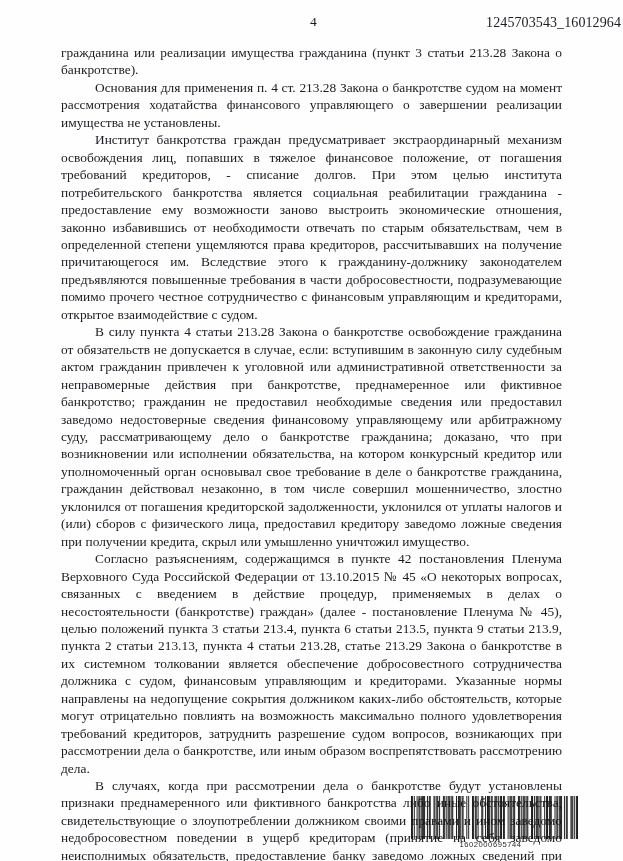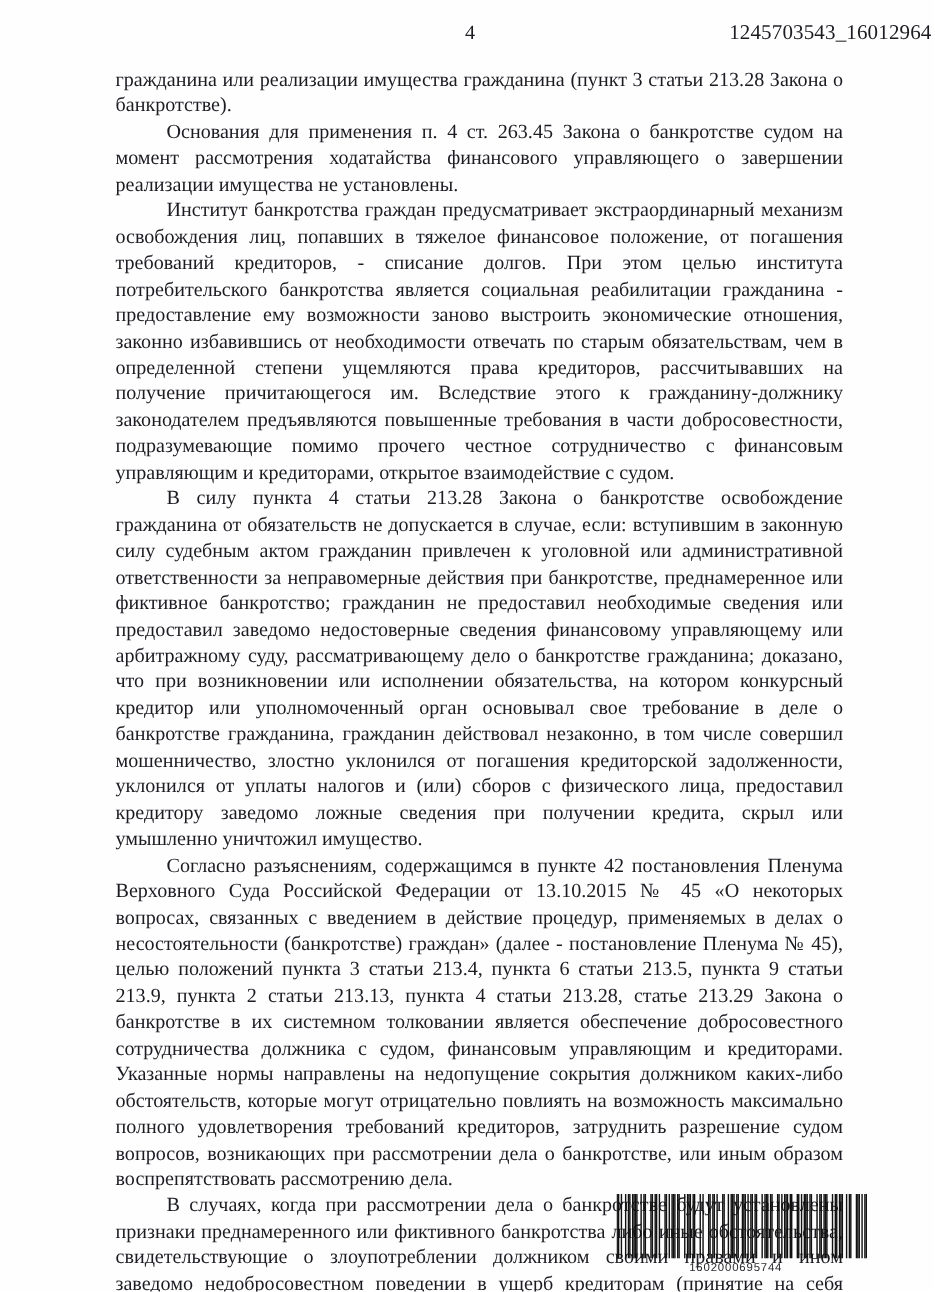--- a/index.html
+++ b/index.html
@@ -54,21 +54,21 @@
     position: absolute;
     top: 44px;
     left: 61px;
     width: 501px;
   }
   .para {
     text-align: justify;
     text-justify: inter-word;
     font-size: 13.4px;
     line-height: 17.45px;
-    margin: 0 0 0 16px;
+    margin: 0 0 0 0;
     hyphens: none;
     word-spacing: 0.1px;
   }
   .para.indent {
     text-indent: 34px;
   }
 
   
   .barcode-block {
     position: absolute;
@@ -96,21 +96,21 @@
 
 <div class="page">
 
   <div class="page-header">
     <span class="page-number">4</span>
     <span class="doc-id">1245703543_16012964</span>
   </div>
 
   <div class="body-text">
     <p class="para">гражданина или реализации имущества гражданина (пункт 3 статьи 213.28 Закона о банкротстве).</p>
-    <p class="para indent">Основания для применения п. 4 ст. 263.45 Закона о банкротстве судом на момент рассмотрения ходатайства финансового управляющего о завершении реализации имущества не установлены.</p>
+    <p class="para indent">Основания для применения п. 4 ст. 213.28 Закона о банкротстве судом на момент рассмотрения ходатайства финансового управляющего о завершении реализации имущества не установлены.</p>
     <p class="para indent">Институт банкротства граждан предусматривает экстраординарный механизм освобождения лиц, попавших в тяжелое финансовое положение, от погашения требований кредиторов, - списание долгов. При этом целью института потребительского банкротства является социальная реабилитации гражданина - предоставление ему возможности заново выстроить экономические отношения, законно избавившись от необходимости отвечать по старым обязательствам, чем в определенной степени ущемляются права кредиторов, рассчитывавших на получение причитающегося им. Вследствие этого к гражданину-должнику законодателем предъявляются повышенные требования в части добросовестности, подразумевающие помимо прочего честное сотрудничество с финансовым управляющим и кредиторами, открытое взаимодействие с судом.</p>
     <p class="para indent">В силу пункта 4 статьи 213.28 Закона о банкротстве освобождение гражданина от обязательств не допускается в случае, если: вступившим в законную силу судебным актом гражданин привлечен к уголовной или административной ответственности за неправомерные действия при банкротстве, преднамеренное или фиктивное банкротство; гражданин не предоставил необходимые сведения или предоставил заведомо недостоверные сведения финансовому управляющему или арбитражному суду, рассматривающему дело о банкротстве гражданина; доказано, что при возникновении или исполнении обязательства, на котором конкурсный кредитор или уполномоченный орган основывал свое требование в деле о банкротстве гражданина, гражданин действовал незаконно, в том числе совершил мошенничество, злостно уклонился от погашения кредиторской задолженности, уклонился от уплаты налогов и (или) сборов с физического лица, предоставил кредитору заведомо ложные сведения при получении кредита, скрыл или умышленно уничтожил имущество.</p>
     <p class="para indent">Согласно разъяснениям, содержащимся в пункте 42 постановления Пленума Верховного Суда Российской Федерации от 13.10.2015 № 45 «О некоторых вопросах, связанных с введением в действие процедур, применяемых в делах о несостоятельности (банкротстве) граждан» (далее - постановление Пленума № 45), целью положений пункта 3 статьи 213.4, пункта 6 статьи 213.5, пункта 9 статьи 213.9, пункта 2 статьи 213.13, пункта 4 статьи 213.28, статье 213.29 Закона о банкротстве в их системном толковании является обеспечение добросовестного сотрудничества должника с судом, финансовым управляющим и кредиторами. Указанные нормы направлены на недопущение сокрытия должником каких-либо обстоятельств, которые могут отрицательно повлиять на возможность максимально полного удовлетворения требований кредиторов, затруднить разрешение судом вопросов, возникающих при рассмотрении дела о банкротстве, или иным образом воспрепятствовать рассмотрению дела.</p>
     <p class="para indent">В случаях, когда при рассмотрении дела о банкротстве будут установлены признаки преднамеренного или фиктивного банкротства либо иные обстоятельства, свидетельствующие о злоупотреблении должником своими правами и ином заведомо недобросовестном поведении в ущерб кредиторам (принятие на себя заведомо неисполнимых обязательств, предоставление банку заведомо ложных сведений при получении кредита, сокрытие или умышленное уничтожение имущества, неисполнение указаний суда о предоставлении информации и тому подобное), суд, руководствуясь статьей 10 Гражданского кодекса Российской Федерации, вправе в определении о завершении реализации имущества должника указать на неприменение в отношении него правила об освобождении от исполнения обязательств.</p>
   </div>
 
   <div class="barcode-block">
     <svg class="barcode-bars" id="barcode-svg" viewBox="0 0 167 43" preserveAspectRatio="none">
         <rect x="0.000" y="0" width="0.938" height="43" fill="#111111"></rect>
         <rect x="0.938" y="0" width="0.938" height="43" fill="#111111"></rect>

